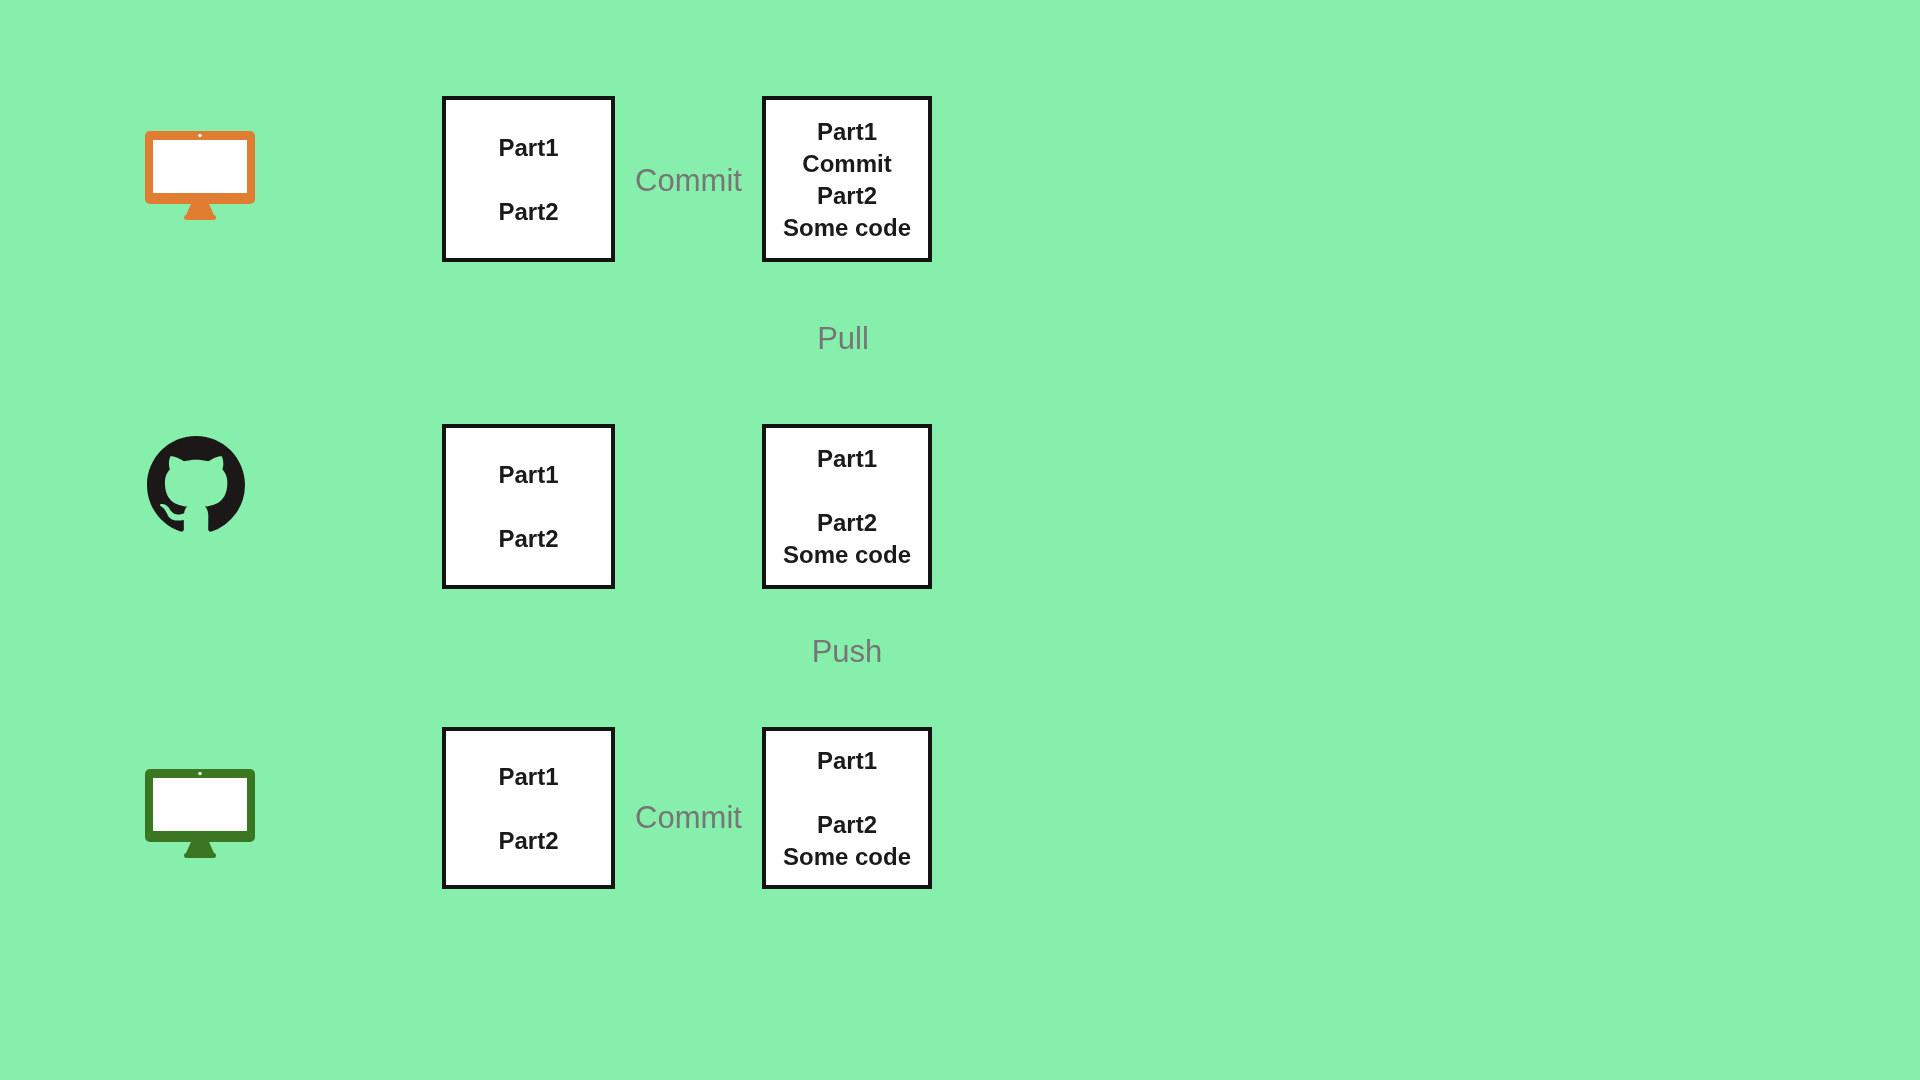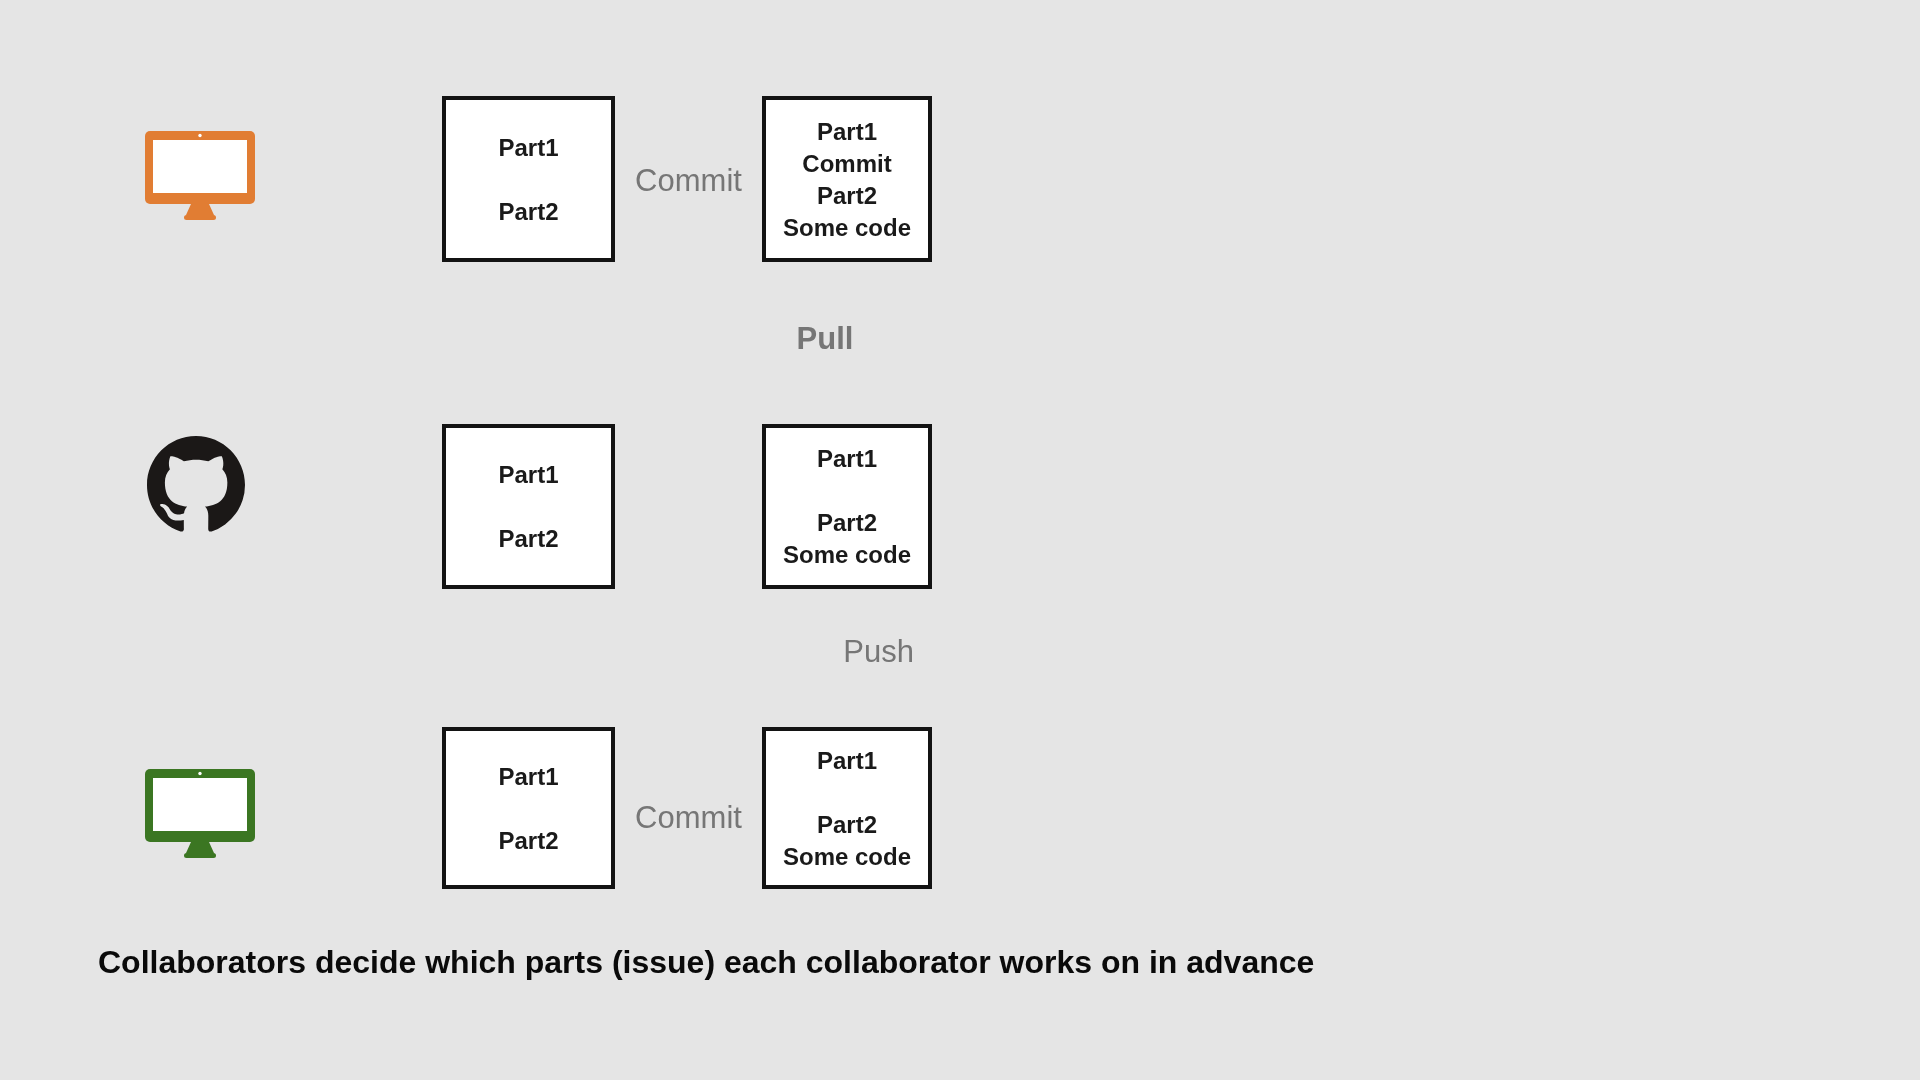--- a/index.html
+++ b/index.html
@@ -1,20 +1,20 @@
 <!DOCTYPE html>
 <html><head>
 <meta charset="utf-8">
 <style>
   html, body { margin: 0; padding: 0; background: #ffffff; }
   #canvas {
     position: relative;
     width: 1920px;
     height: 1080px;
-    background: #e5e5e5;
+    background: #86efac;
     overflow: hidden;
     font-family: "Liberation Sans", "DejaVu Sans", sans-serif;
   }
   .abs { position: absolute; }
 
   
   .box {
     box-sizing: border-box;
     border: 4px solid #131313;
     background: #ffffff;
@@ -42,21 +42,21 @@
     line-height: 30px;
     height: 30px;
   }
 
   
   .r1-icon  { left: 145px; top: 131px; width: 110px; height: 89px; }
   .r1-left  { left: 442px; top:  96px; width: 173px; height: 166px; }
   .r1-action{ left: 615px; top: 166px; width: 147px; }
   .r1-right { left: 762px; top:  96px; width: 170px; height: 166px; }
 
-  .lbl-pull { left: 758px; top: 324px; width: 134px; font-weight: bold; }
+  .lbl-pull { left: 776px; top: 324px; width: 134px; }
 
   
   .r2-icon  { left: 147px; top: 436px; width: 98px;  height: 98px; }
   .r2-left  { left: 442px; top: 424px; width: 173px; height: 165px; }
   .r2-action{ left: 615px; top: 491px; width: 147px; }
   .r2-right { left: 762px; top: 424px; width: 170px; height: 165px; }
 
   .lbl-push { left: 780px; top: 637px; width: 134px; }
 
   
@@ -120,21 +120,21 @@
 
   <div class="abs action-label r2-action" style="color: rgb(118, 118, 118);"></div>
 
   <div class="abs box r2-right">
     <div class="box-line">Part1</div>
     <div class="box-line"></div>
     <div class="box-line">Part2</div>
     <div class="box-line">Some code</div>
   </div>
 
-  <div class="abs action-label lbl-push" style="color: rgb(118, 118, 118); text-align: right;">Push</div>
+  <div class="abs action-label lbl-push" style="color: rgb(118, 118, 118);">Push</div>
 
   <div class="abs r3-icon">
     <svg viewBox="0 0 110 89" width="110" height="89">
       <rect x="0" y="0" width="110" height="73" rx="5" fill="#3B7622"></rect>
       <rect x="8" y="9" width="94" height="53" fill="#ffffff"></rect>
       <circle cx="55" cy="4.5" r="1.7" fill="#ffffff"></circle>
       <polygon points="46,73 64,73 69,84 41,84" fill="#3B7622"></polygon>
       <rect x="39" y="84" width="32" height="5" rx="2.5" fill="#3B7622"></rect>
     </svg>
   </div>
@@ -147,15 +147,14 @@
 
   <div class="abs action-label r3-action" style="color: rgb(118, 118, 118);">Commit</div>
 
   <div class="abs box r3-right">
     <div class="box-line">Part1</div>
     <div class="box-line"></div>
     <div class="box-line">Part2</div>
     <div class="box-line">Some code</div>
   </div>
 
-  <div class="abs caption" style="color: rgb(10, 10, 10);">Collaborators decide which parts (issue) each collaborator works on in advance</div>
 
 </div>
 
 </body></html>

